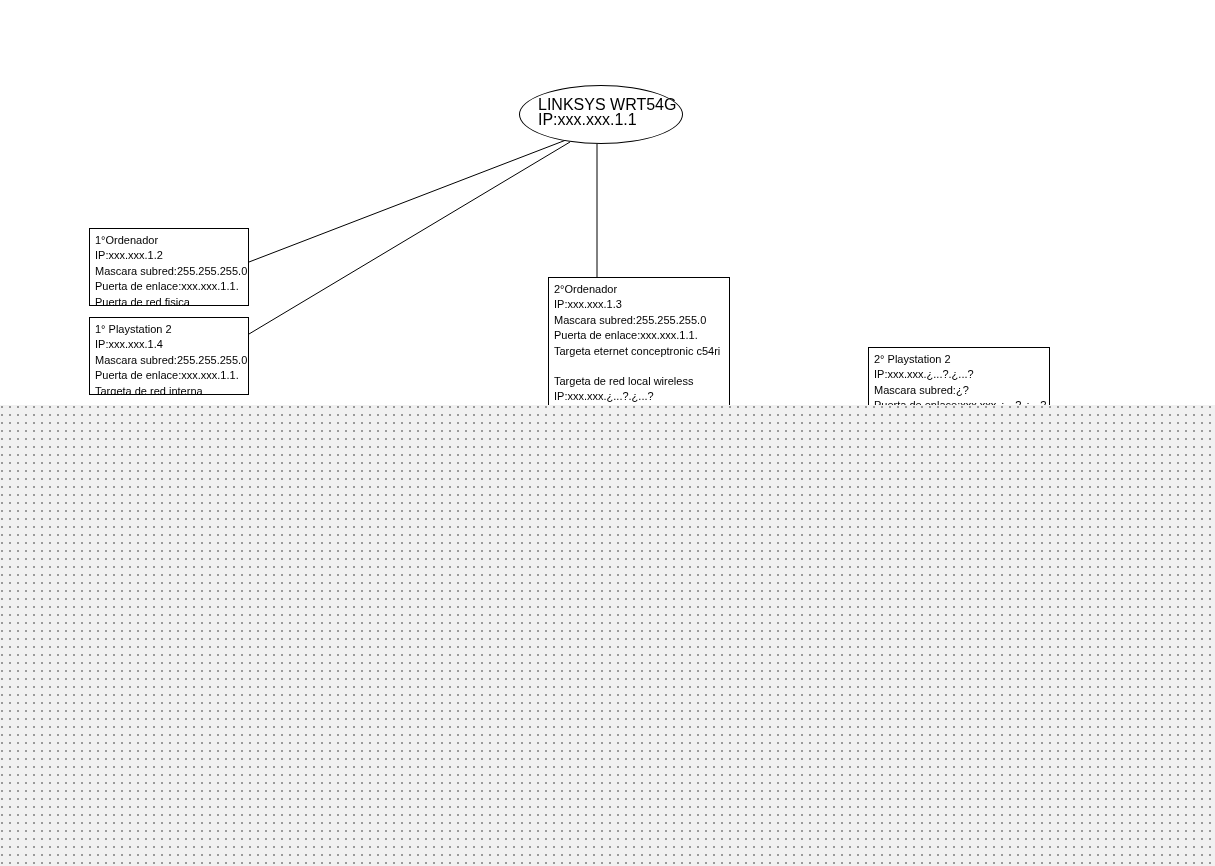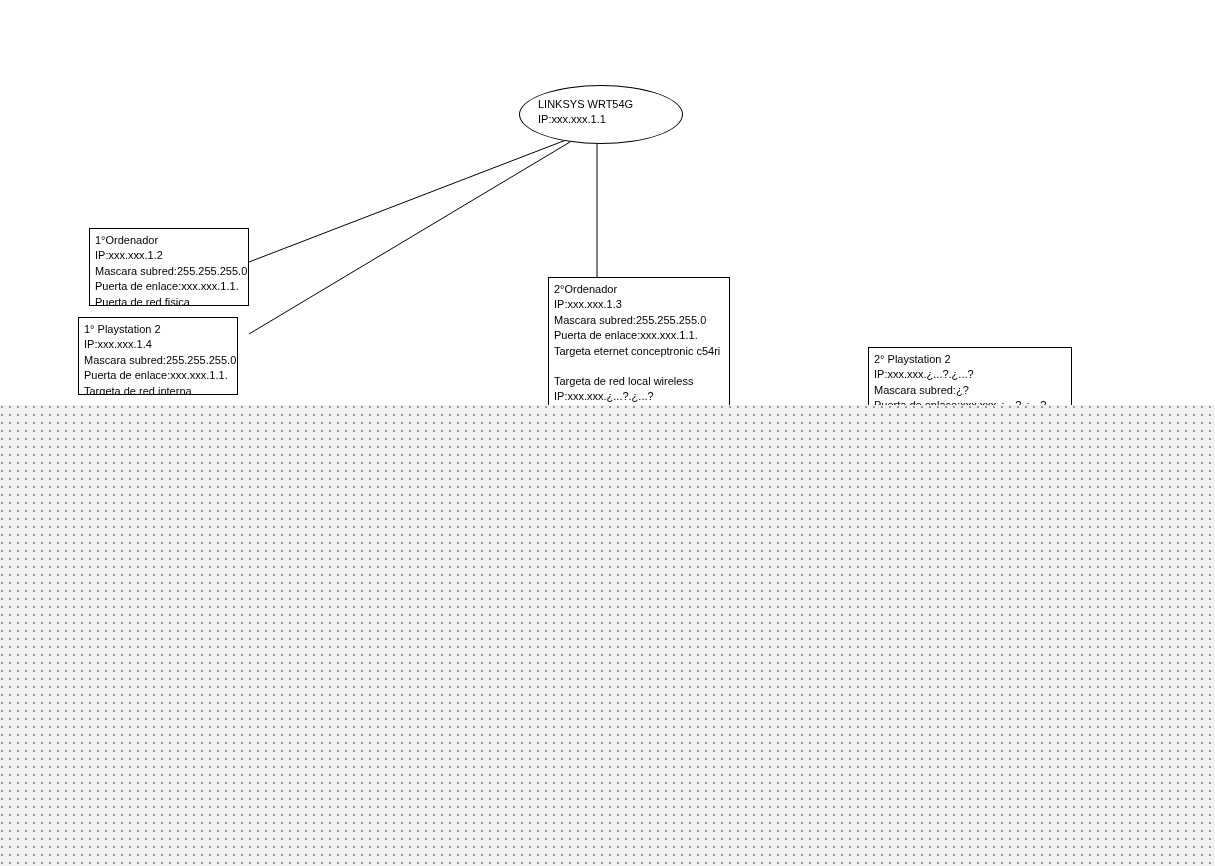--- a/index.html
+++ b/index.html
@@ -40,21 +40,21 @@
     height: 59px;
     border: 1px solid #000000;
     border-radius: 50%;
     background: #ffffff;
     box-sizing: border-box;
   }
   .router-text {
     position: absolute;
     left: 18px;
     top: 11px;
-    font-size: 11px;
+    font-size: 16px;
     line-height: 15px;
     color: #000000;
     white-space: nowrap;
   }
   .router-text div { white-space: nowrap; }
 
   
   .box-node {
     position: absolute;
     border: 1px solid #000000;
@@ -63,23 +63,23 @@
     padding: 4px 5px 14px 5px;
     font-size: 11px;
     line-height: 15.4px;
     color: #000000;
     white-space: nowrap;
     overflow: hidden;
   }
   .box-node .line { white-space: pre; min-height: 15px; }
 
   #node-pc1   { left: 89px;  top: 228px; width: 160px; height: 78px; }
-  #node-ps1   { left: 78px;  top: 317px; width: 160px; height: 78px; }
+  #node-ps1   { left: 89px;  top: 317px; width: 160px; height: 78px; }
   #node-pc2   { left: 548px; top: 277px; width: 182px; height: 140px; }
-  #node-ps2   { left: 868px; top: 347px; width: 204px; height: 62px; }
+  #node-ps2   { left: 868px; top: 347px; width: 182px; height: 62px; }
 
   
   #gray-overlay {
     position: absolute;
     left: 0;
     top: 405px;
     width: 1215px;
     height: 461px;
     background-color: #f1f1f1;
     background-image:

